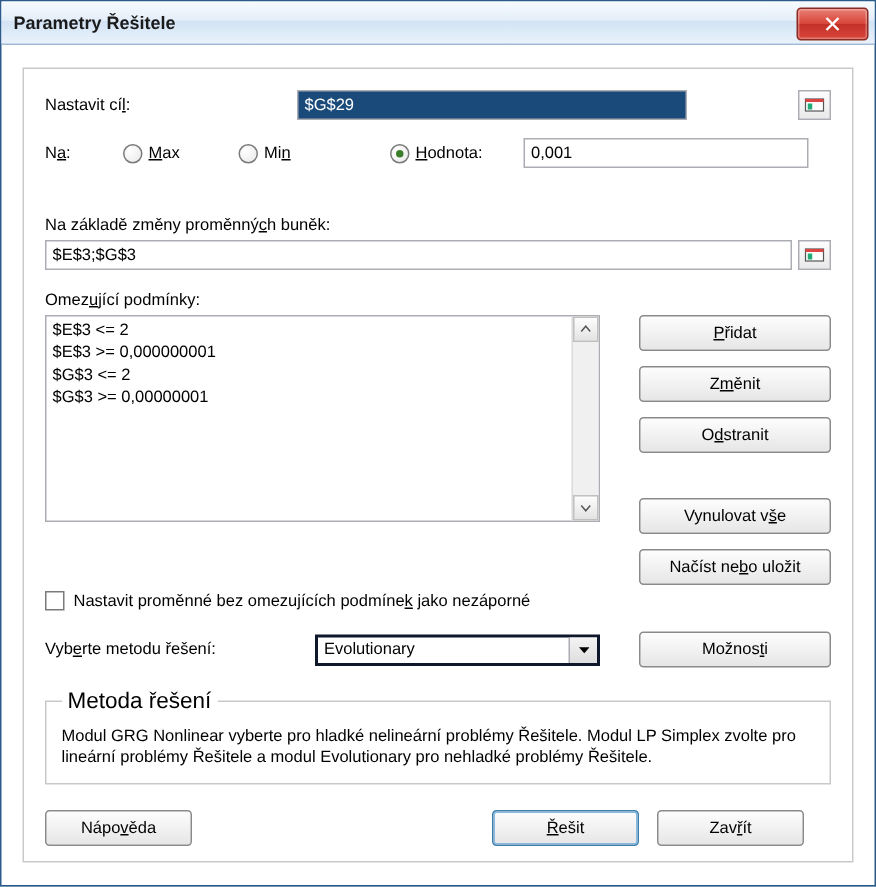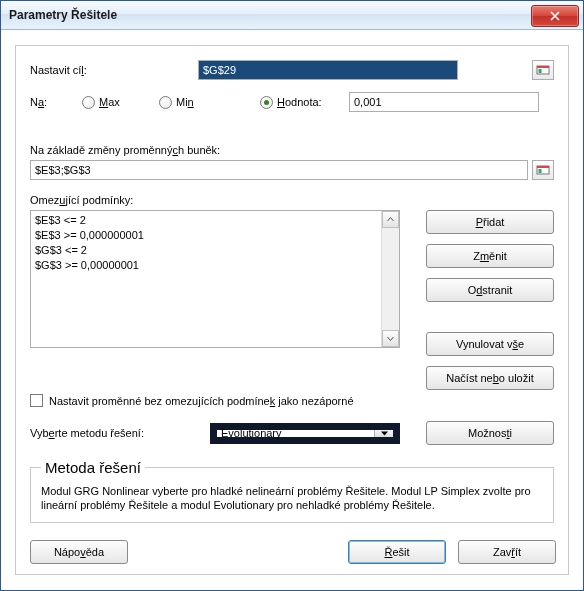--- a/index.html
+++ b/index.html
@@ -141,21 +141,21 @@
     font-size:11px;
     box-sizing:border-box;
     padding:0 6px;
   }
   .btn.default {
     border:1px solid #3c7fb1;
     box-shadow:0 0 0 1px #8ab9e0 inset;
   }
   .select {
     position:relative;
-    border:7px solid #0f172a;
+    border:2px solid #0f172a;
     height:21px;
     background:#fff;
     box-sizing:border-box;
     display:flex;align-items:center;
     padding-left:4px;
   }
   .select .dd {
     position:absolute; right:0; top:0;
     width:18px; height:100%;
     border-left:1px solid #abadb3;
@@ -170,21 +170,21 @@
   }
   fieldset.method-desc legend {
     padding:0 4px;
     font-size:15px;
   }
   .desc-text {
     line-height:14px;
   }
   .bottom-row {
     position:absolute;
-    left:14px; right:12px; bottom:10px;
+    left:14px; right:32px; bottom:10px;
     display:flex;
     justify-content:space-between;
     align-items:center;
   }
   .bottom-row .right {
     display:flex; gap:12px;
   }
   .btn.wide { width:98px; }
 </style>
 </head>

